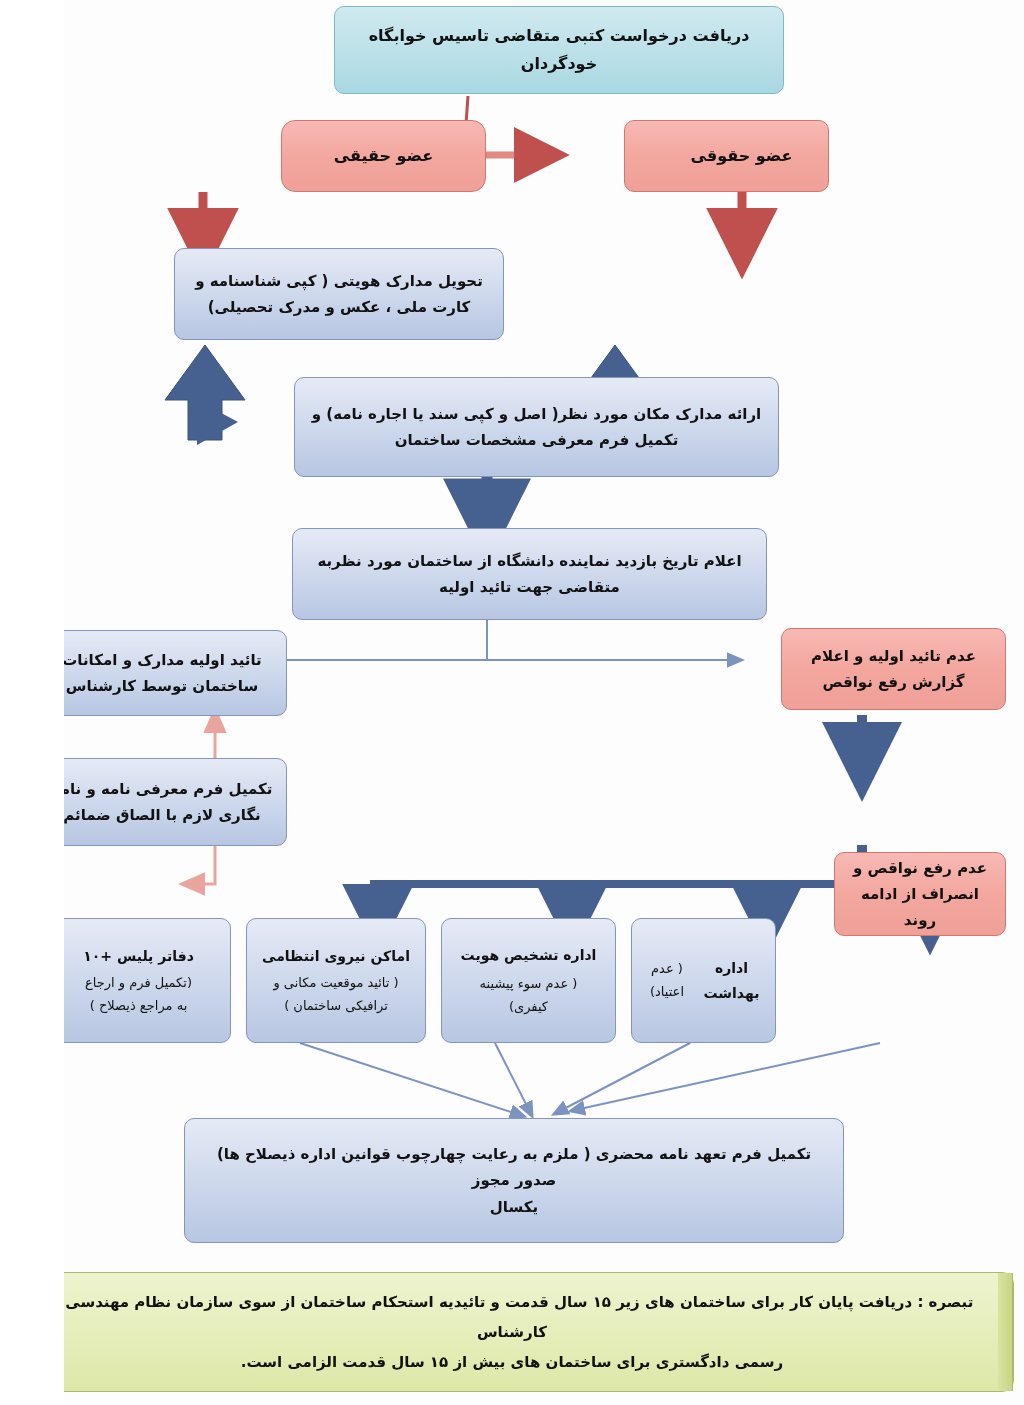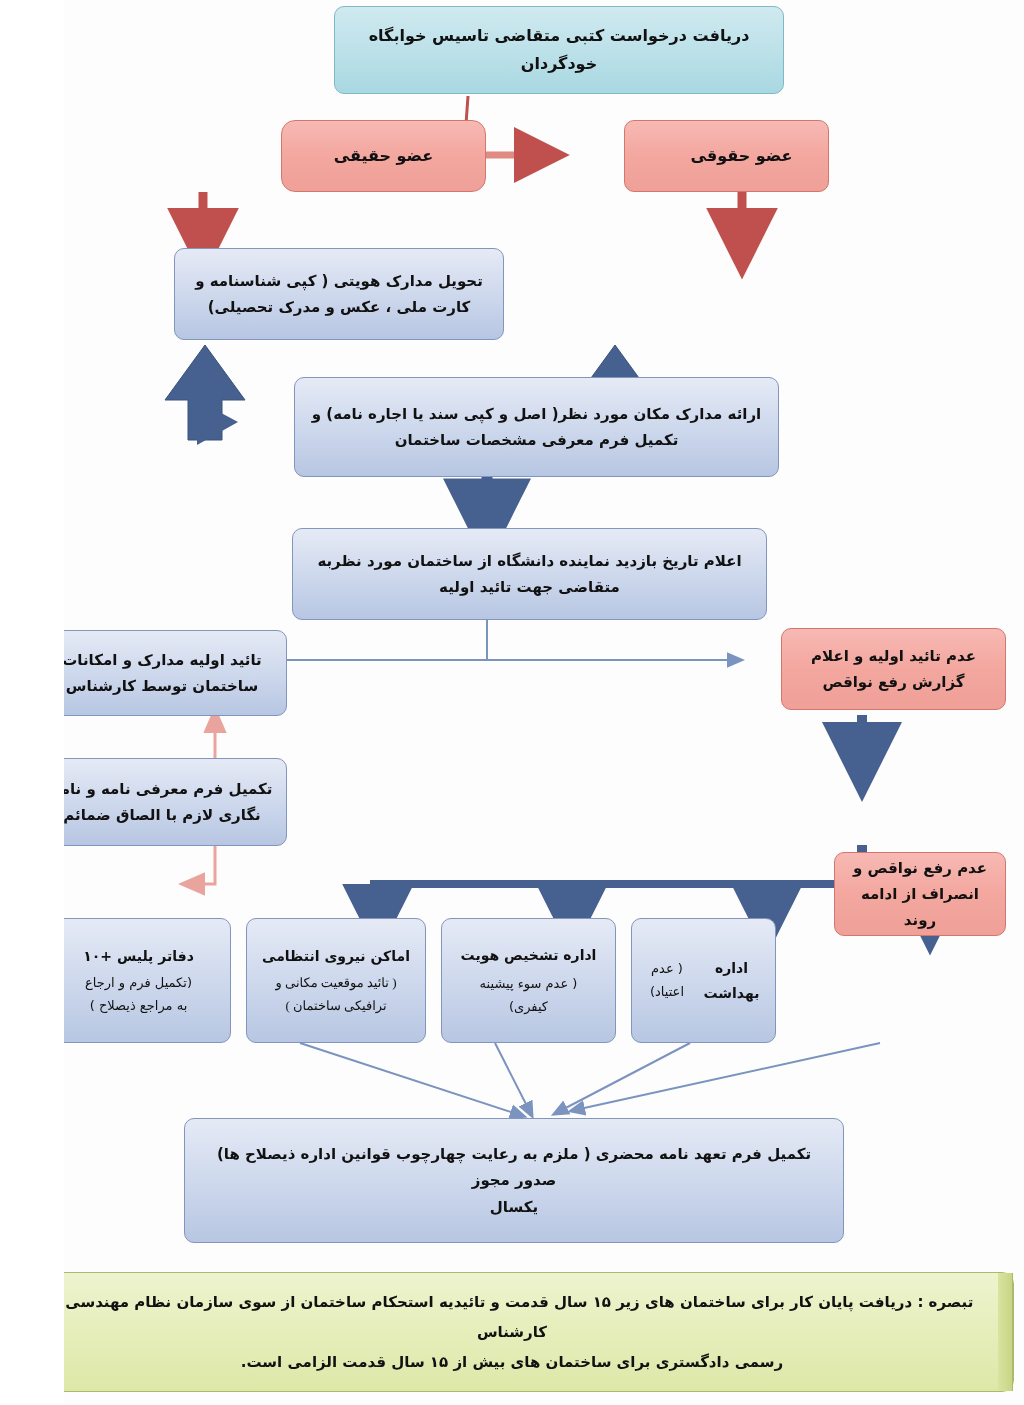--- a/index.html
+++ b/index.html
@@ -204,21 +204,21 @@
   </div>
 
   <div class="node blue" style="right:408px; top:918px; width:175px; height:125px; flex-direction:column; gap:6px;">
     <span class="fs14">اداره تشخیص هویت</span>
     <span class="fs13" style="font-weight:normal;">( عدم سوء پیشینه
 کیفری)</span>
   </div>
 
   <div class="node blue" style="right:598px; top:918px; width:180px; height:125px; flex-direction:column; gap:4px;">
     <span class="fs14">اماکن نیروی انتظامی</span>
-    <span class="fs13" style="font-weight:normal;font-family:Liberation Serif, serif;">( تائید موقعیت مکانی و
+    <span class="fs13" style="font-weight:normal;">( تائید موقعیت مکانی و
 ترافیکی ساختمان )</span>
   </div>
 
   <div class="node blue" style="right:793px; top:918px; width:185px; height:125px; flex-direction:column; gap:4px;">
     <span class="fs14">دفاتر پلیس +۱۰</span>
     <span class="fs13" style="font-weight:normal;">(تکمیل فرم و ارجاع
 به مراجع ذیصلاح )</span>
   </div>
 
   <div class="node blue fs15" style="right:180px; top:1118px; width:660px; height:125px;">تکمیل فرم تعهد نامه محضری ( ملزم به رعایت چهارچوب قوانین اداره ذیصلاح ها) صدور مجوز

